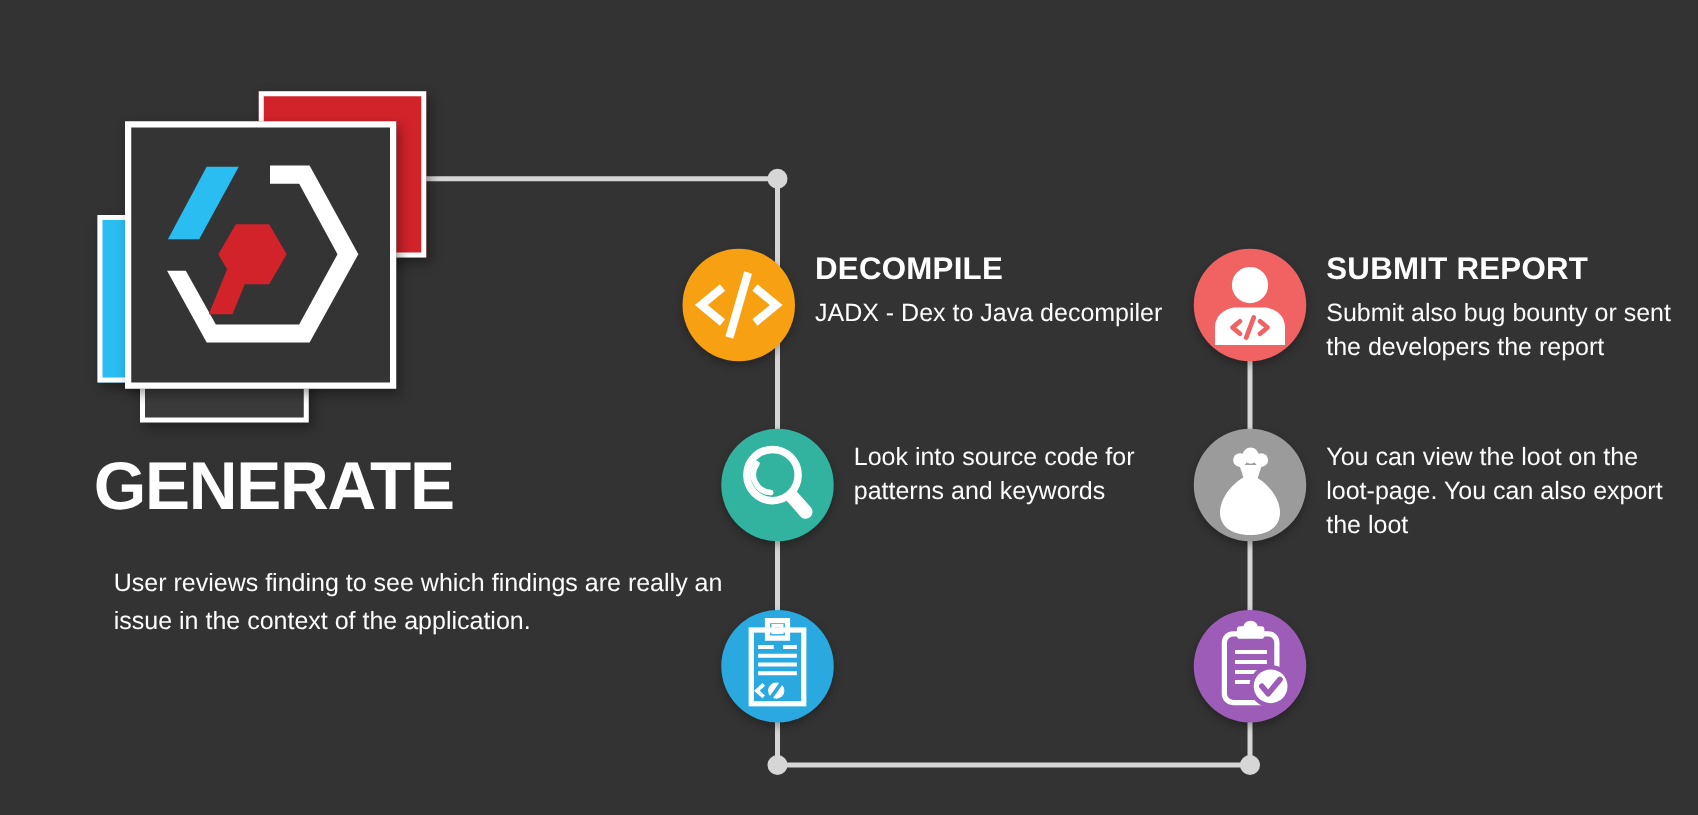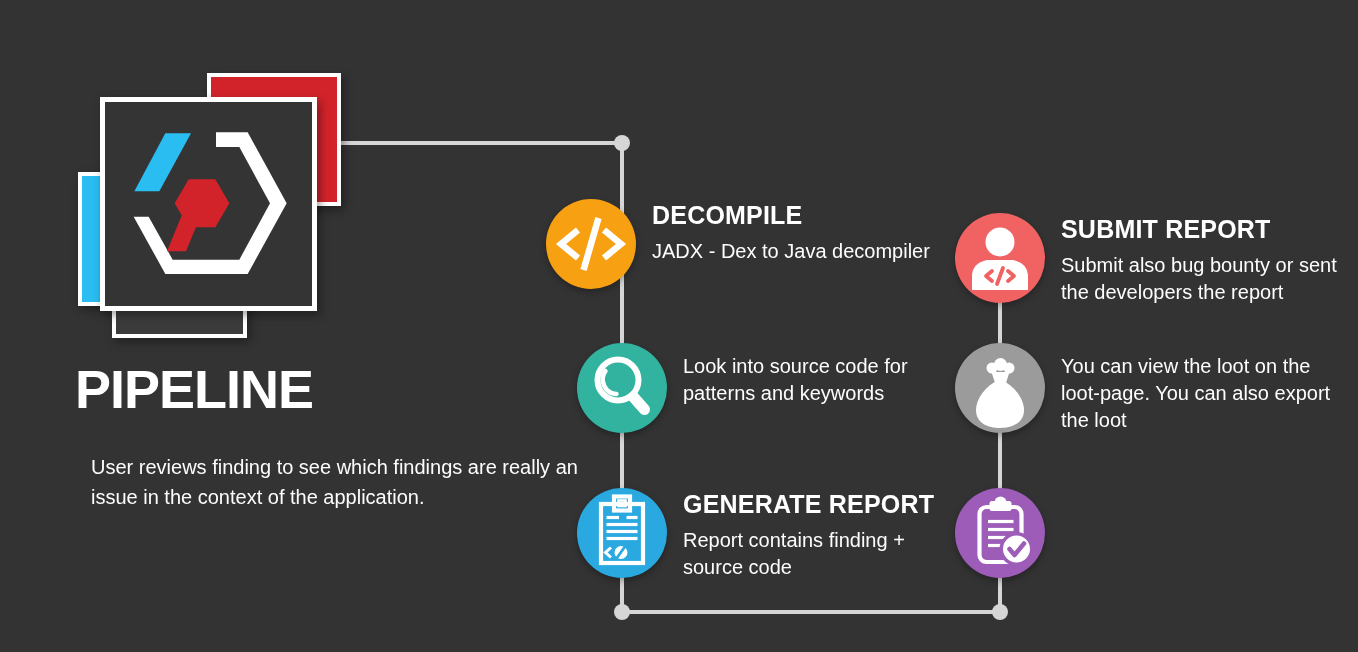--- a/index.html
+++ b/index.html
@@ -60,21 +60,21 @@
 
     <path d="M148,58 L225,58 L130,232 L55,232 Z" style="fill: rgb(41, 189, 242);"></path>
 
     <g style="fill: rgb(210, 35, 42);">
       <path d="M218,196 L298,196 L340,268 L298,340 L218,340 L176,268 Z"></path>
       <path d="M198,302 L255,302 L210,412 L153,412 Z"></path>
     </g>
   </svg>
 </div>
 
-<h1 id="pipeline-title">PIPELINE</h1>
+<h1 id="pipeline-title">GENERATE</h1>
 <p id="pipeline-desc">User reviews finding to see which findings are really an
 issue in the context of the application.</p>
 
 <div class="step" style="left:546px; top:199px;">
   <div class="circle" style="background-color: rgb(247, 160, 18); color: rgb(247, 160, 18);">
     <svg width="90" height="90" viewBox="0 0 90 90">
       <g stroke="#ffffff" stroke-width="6.5" fill="none" stroke-linecap="butt" stroke-linejoin="miter">
         <path d="M32,31 L15,45 L32,59"></path>
         <path d="M52.5,19 L37.5,71"></path>
         <path d="M58,31 L75,45 L58,59"></path>
@@ -112,28 +112,23 @@
           <path d="M49.5,29.5 H60.5"></path>
         <path d="M29.5,36.5 H60.5"></path>
         <path d="M29.5,43.5 H60.5"></path>
         <path d="M29.5,50.5 H60.5"></path>
       </g>
       <path d="M34,59.5 L28.5,64.5 L34,69.5" fill="none" stroke="#ffffff" stroke-width="3"></path>
       <circle cx="44" cy="64.5" r="6.5" fill="#ffffff"></circle>
       <line x1="39.5" y1="70.5" x2="48" y2="58.5" stroke="currentColor" stroke-width="2.8"></line>
     </svg>
   </div>
-  <div class="step-text">
-    <div class="step-title">GENERATE REPORT</div>
-    <div class="step-desc">Report contains finding +
-source code</div>
-  </div>
 </div>
 
-<div class="step" style="left:955px; top:213px;">
+<div class="step" style="left:955px; top:199px;">
   <div class="circle" style="background-color: rgb(241, 98, 99); color: rgb(241, 98, 99);">
     <svg width="90" height="90" viewBox="0 0 90 90">
       <circle cx="45" cy="29" r="14.5" fill="#ffffff"></circle>
       <path d="M17,77 L17,62 Q18,50 32,47 L58,47 Q72,50 73,62 L73,77 Z" fill="#ffffff"></path>
       <g stroke="currentColor" stroke-width="3.8" fill="none" stroke-linecap="round" stroke-linejoin="round">
         <path d="M37,58 L31,63 L37,68"></path>
         <path d="M48,55 L42,71"></path>
         <path d="M53,58 L59,63 L53,68"></path>
       </g>
     </svg>

